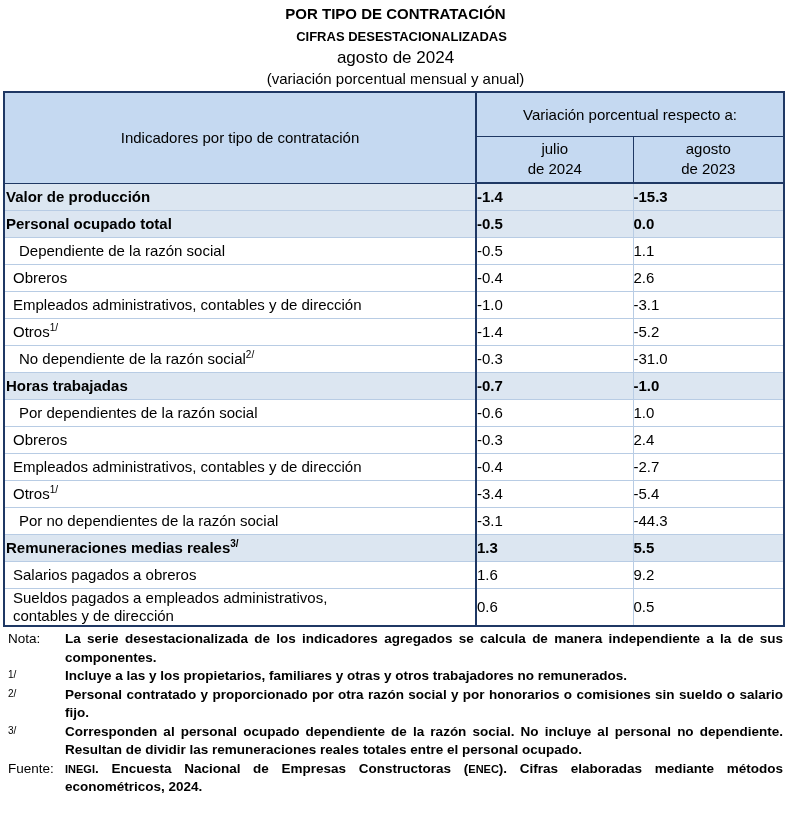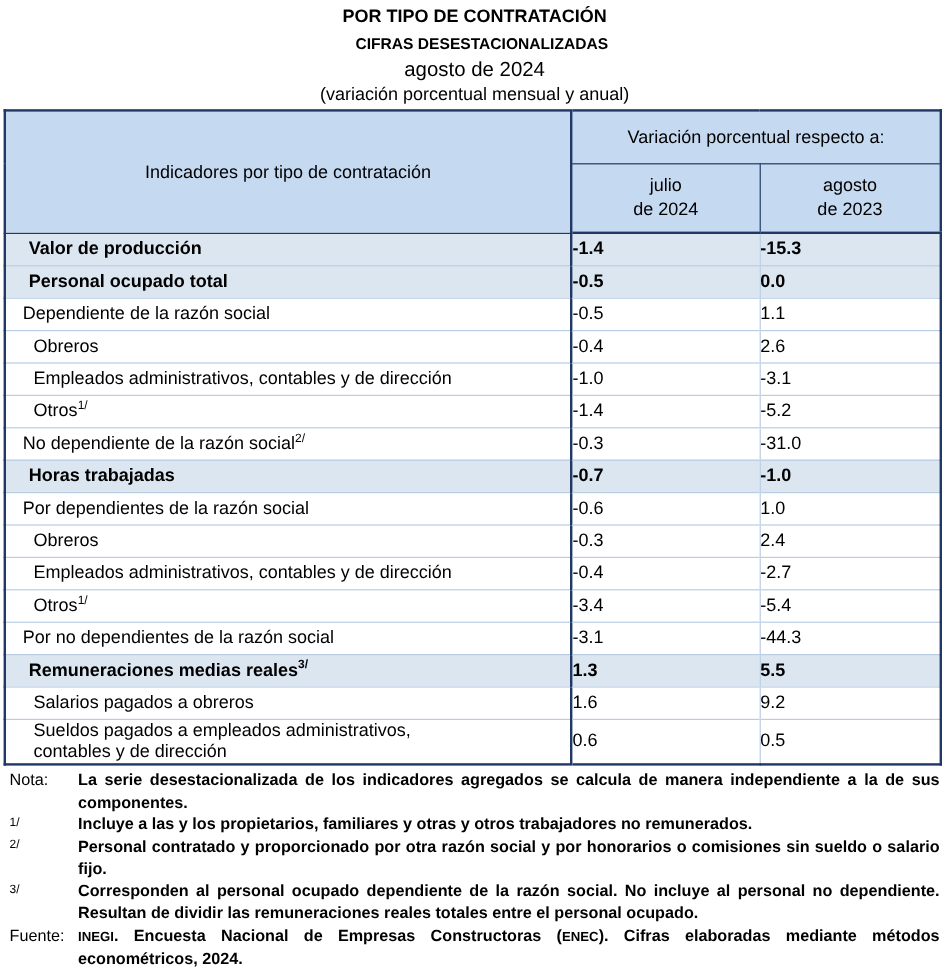--- a/index.html
+++ b/index.html
@@ -27,32 +27,32 @@
     border-collapse:collapse;table-layout:fixed;
     border:2px solid var(--navy);
   }
   col.c-lab{width:472px;} col.c-j{width:157px;} col.c-a{width:151px;}
   thead th{
     background:var(--header-bg);font-weight:normal;font-size:15px;
     border:1px solid var(--navy);padding:0;
   }
   th.h-ind{border-right:2px solid var(--navy);text-align:center;}
   th.h-var{height:44px;border-bottom:1px solid var(--navy);}
-  th.h-sub{height:58px;border-bottom:2px solid var(--navy);
+  th.h-sub{height:47px;border-bottom:2px solid var(--navy);
     white-space:pre-line;line-height:20px;vertical-align:middle;}
   tbody td{
     font-size:15px;border-top:1px solid var(--grid);
     height:27px;padding:0;vertical-align:middle;background:#fff;
   }
   td.lab{text-align:left;border-right:2px solid var(--navy);
     white-space:pre-line;line-height:18px;}
   td.num{text-align:left;}
   td.num+td.num{border-left:1px solid var(--grid);}
   tr.bold td{font-weight:bold;background:var(--band-bg);}
-  .i0{padding-left:19px;} .i1{padding-left:14px;} .i2{padding-left:23px;}
+  .i0{padding-left:1px;} .i1{padding-left:14px;} .i2{padding-left:8px;}
   tr.tall td{height:38px;}
   td.lab sup{font-size:10px;line-height:0;}
   
   .fns{margin:3px 8px 0 8px;font-size:13.5px;line-height:18.5px;}
   .fn{display:flex;}
   .fn-label{width:57px;flex:none;}
   .fn-label.mk{font-size:10px;position:relative;top:-1px;}
   .fn-body{flex:1;text-align:justify;font-weight:bold;}
   .sc{font-size:11px;}
 </style>

